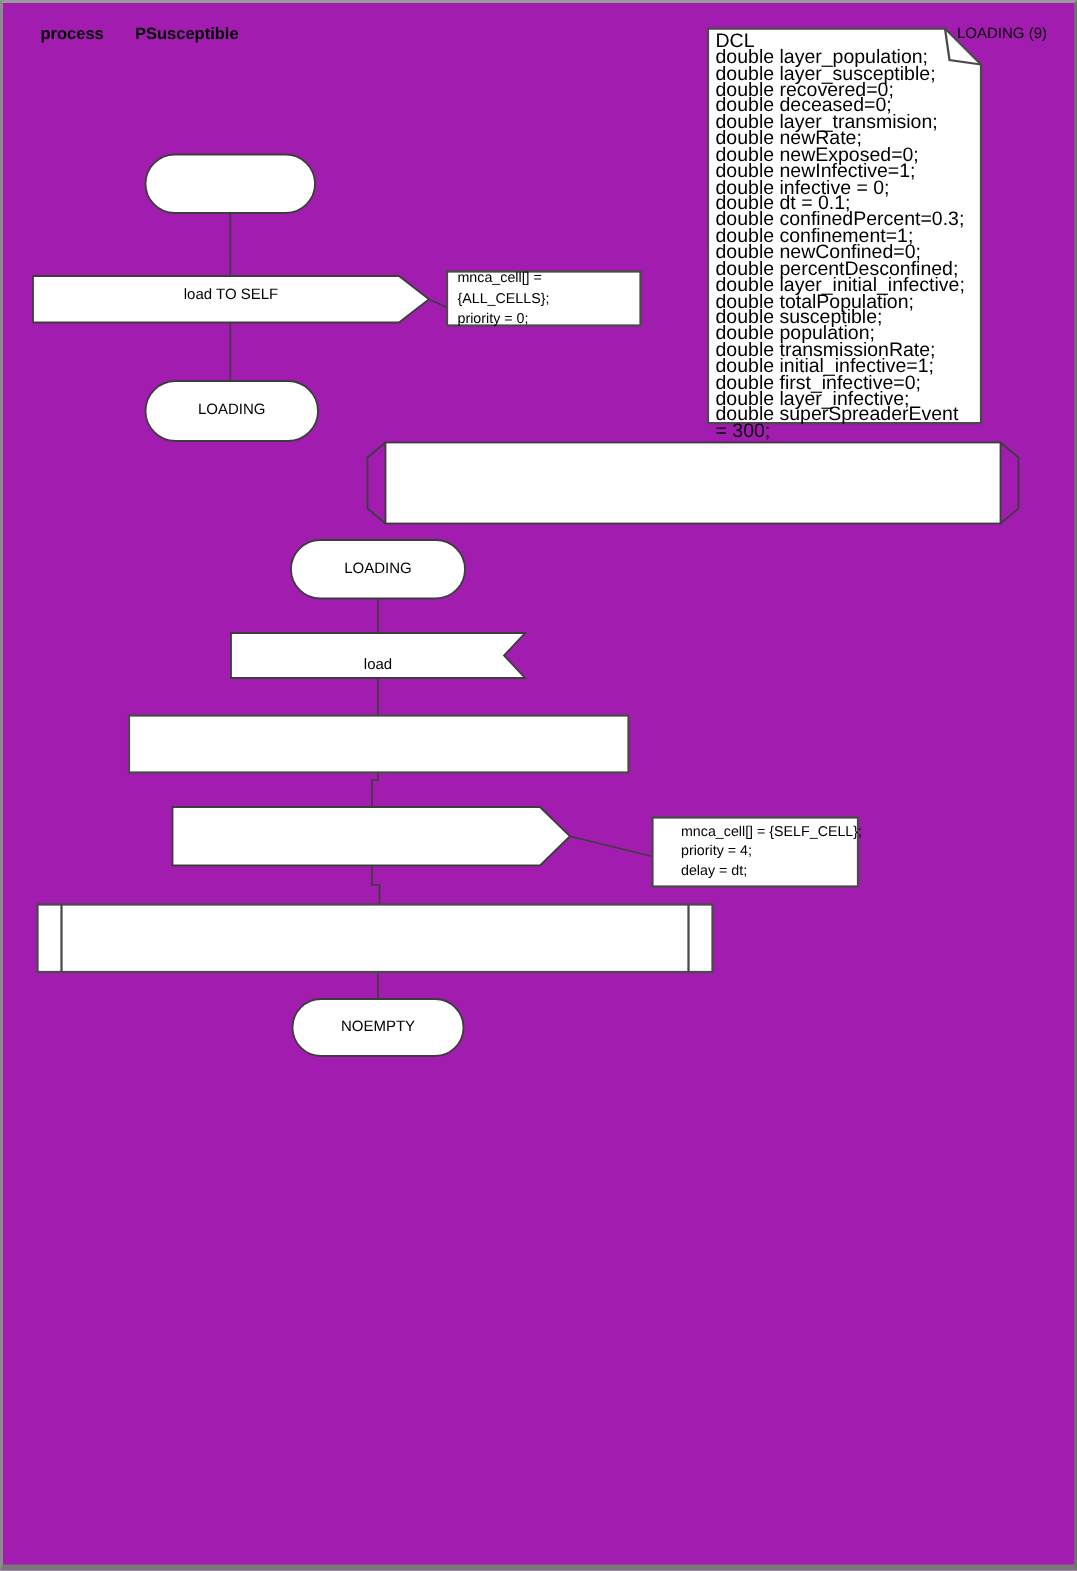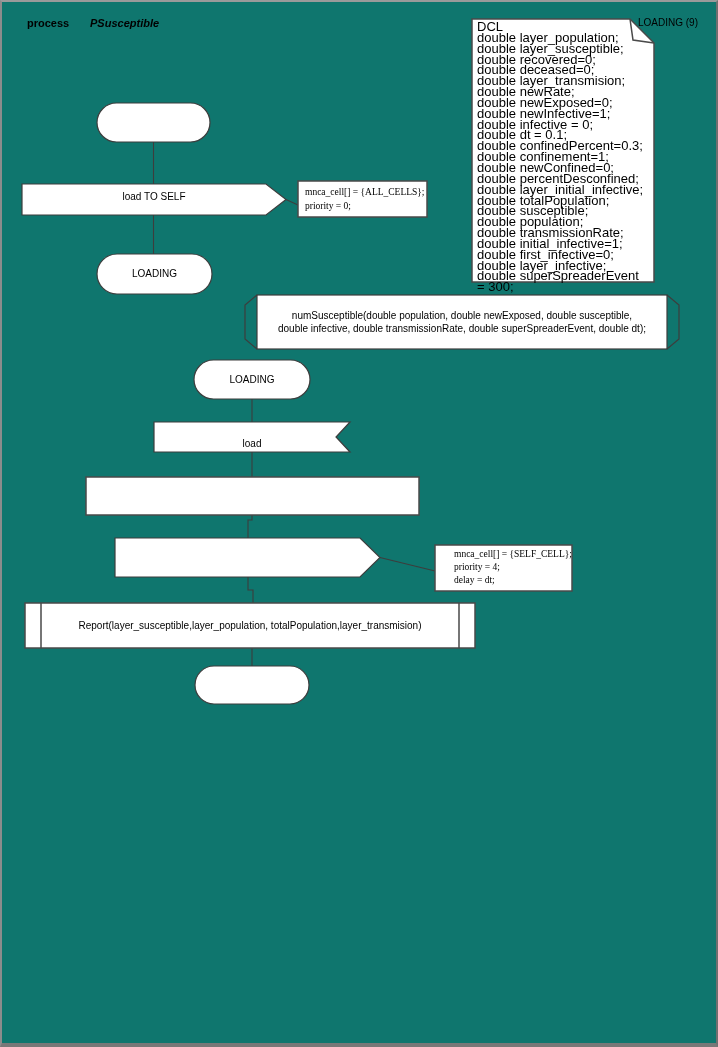--- a/index.html
+++ b/index.html
@@ -1,36 +1,36 @@
 <!DOCTYPE html>
 <html><head>
 <meta charset="utf-8">
 <style>
   html,body{margin:0;padding:0;background:#d6d6d6;}
   *{box-sizing:border-box;}
   .page{
     position:relative;
     width:718px;height:1047px;
-    background:#0f766e;
+    background:#a21caf;
     border-left:2px solid #8c8c8c;
     border-top:2px solid #9a9a9a;
     border-right:2px solid #6f6f6f;
     border-bottom:4px solid #787878;
     font-family:"Liberation Sans", sans-serif;
     color:#000;
     overflow:hidden;
   }
   .abs{position:absolute;}
   .lbl{
     display:flex;align-items:center;justify-content:center;
     text-align:center;font-size:10px;line-height:13.5px;color:#000;
   }
   .preline{white-space:pre-line;}
   .left{justify-content:flex-start;text-align:left;}
-  .small{font-size:9.5px;font-family:Liberation Serif, serif;}
+  .small{font-size:9.5px;}
   .decl-text{
     font-size:13px;line-height:10.85px;white-space:pre-line;text-align:left;
   }
   .title{font-size:11px;font-weight:600;}
   svg{position:absolute;left:0;top:0;}
 </style>
 </head>
 <body>
 
 <div class="page">
@@ -82,21 +82,21 @@
       <rect x="433" y="543" width="137" height="46"></rect>
 
       <rect x="84" y="475" width="333" height="38"></rect>
 
       <rect x="23" y="601" width="450" height="45"></rect>
       <path d="M39,601 V646 M457,601 V646" fill="none"></path>
     </g>
   </svg>
 
   <div class="abs title" style="left:25px;top:15px;">process</div>
-  <div class="abs title" style="left:88px;top:15px;font-style:italic;">PSusceptible</div>
+  <div class="abs title" style="left:88px;top:15px;">PSusceptible</div>
   <div class="abs lbl" style="left:630px;top:14px;width:72px;height:14px;">LOADING (9)</div>
 
   <div class="abs decl-text" style="left:475px;top:20px;width:172px;">DCL
 double layer_population;
 double layer_susceptible;
 double recovered=0;
 double deceased=0;
 double layer_transmision;
 double newRate;
 double newExposed=0;
@@ -117,29 +117,27 @@
 double layer_infective;
 double superSpreaderEvent = 300;</div>
 
   <div class="abs lbl" style="left:20px;top:182px;width:264px;height:25px;">load TO SELF</div>
 
   <div class="abs lbl left small preline" style="left:303px;top:182px;width:120px;height:31px;line-height:13.5px;">mnca_cell[] = {ALL_CELLS};
 priority = 0;</div>
 
   <div class="abs lbl" style="left:95px;top:252px;width:115px;height:40px;">LOADING</div>
 
-  <div class="abs lbl preline" style="left:255px;top:293px;width:410px;height:54px;">numSusceptible(double population, double newExposed, double susceptible,
-double infective, double transmissionRate, double superSpreaderEvent, double dt);</div>
 
   <div class="abs lbl" style="left:192px;top:358px;width:116px;height:39px;">LOADING</div>
 
   <div class="abs lbl" style="left:152px;top:420px;width:196px;height:43px;">load</div>
 
 
 
   <div class="abs lbl left small preline" style="left:452px;top:546px;width:126px;height:41px;line-height:13px;align-items:flex-start;">mnca_cell[] = {SELF_CELL};
 priority = 4;
 delay = dt;</div>
 
-  <div class="abs lbl" style="left:39px;top:601px;width:418px;height:45px;">Report(layer_susceptible,layer_population, totalPopulation,layer_transmision)</div>
 
+  <div class="abs lbl" style="left:193px;top:664px;width:114px;height:38px;">NOEMPTY</div>
 
 </div>
 
 </body></html>

